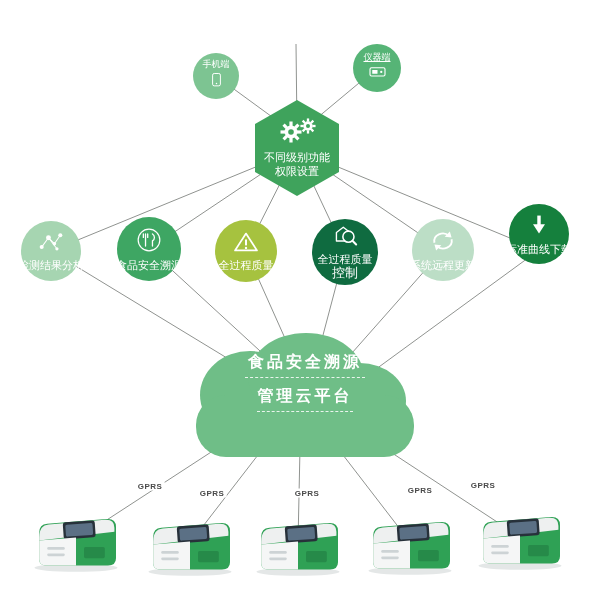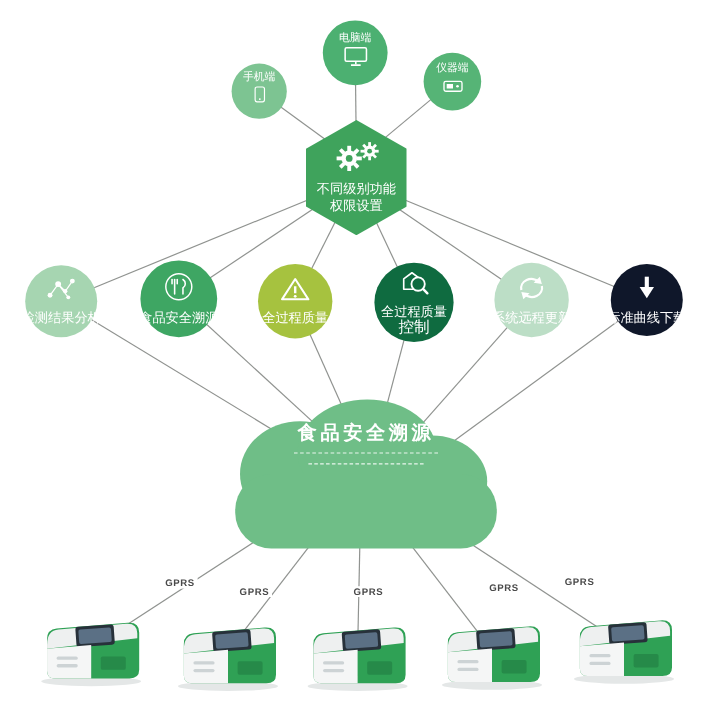--- a/index.html
+++ b/index.html
@@ -95,32 +95,22 @@
   <div class="node tnode" style="left:193px;top:53px;width:46px;height:46px;background:#7dc492;">
     <span class="lbl">手机端</span>
     <span>
       <svg viewBox="0 0 20 24" width="13" height="16">
         <rect x="4" y="2" width="12" height="19" rx="2.5" fill="none" stroke="#fff" stroke-width="1.5"></rect>
         <circle cx="10" cy="17.5" r="1.2" fill="#fff"></circle>
       </svg>
     </span>
   </div>
 
-  <div class="node tnode" style="left:269px;top:17px;width:54px;height:54px;background:#4cb071;">
-    <span class="lbl">电脑端</span>
-    <span>
-      <svg viewBox="0 0 26 22" width="21" height="18">
-        <rect x="2" y="2" width="22" height="14" rx="1.5" fill="none" stroke="#fff" stroke-width="1.6"></rect>
-        <line x1="13" y1="16" x2="13" y2="19" stroke="#fff" stroke-width="1.6"></line>
-        <line x1="8" y1="20" x2="18" y2="20" stroke="#fff" stroke-width="1.6"></line>
-      </svg>
-    </span>
-  </div>
-
-  <div class="node tnode" style="left:353px;top:44px;width:48px;height:48px;background:#56b476;">
+
+  <div class="node tnode" style="left:353px;top:44px;width:48px;height:48px;background:#56b476;text-decoration:underline;">
     <span class="lbl">仪器端</span>
     <span>
       <svg viewBox="0 0 24 20" width="19" height="15">
         <rect x="2" y="5" width="20" height="11" rx="2" fill="none" stroke="#fff" stroke-width="1.5"></rect>
         <rect x="5" y="8" width="7" height="5" fill="#fff"></rect>
         <circle cx="17" cy="10.5" r="1.5" fill="#fff"></circle>
       </svg>
     </span>
   </div>
 
@@ -197,41 +187,42 @@
       <svg viewBox="0 0 32 28" width="28" height="24">
         <path d="M6 16 A 10 9 0 0 1 23 8" fill="none" stroke="#fff" stroke-width="2.2"></path>
         <polygon points="26,10 18,9 24,3" fill="#fff"></polygon>
         <path d="M26 12 A 10 9 0 0 1 9 20" fill="none" stroke="#fff" stroke-width="2.2"></path>
         <polygon points="6,18 14,19 8,25" fill="#fff"></polygon>
       </svg>
     </span>
     <span class="lbl">系统远程更新</span>
   </div>
 
-  <div class="node fcircle" style="left:509px;top:220px;width:60px;height:60px;background:#0f172a;">
+  <div class="node fcircle" style="left:509px;top:204px;width:60px;height:60px;background:#15803d;">
     <span>
       <svg viewBox="0 0 28 28" width="24" height="24">
         <rect x="12" y="3" width="4" height="12" fill="#fff"></rect>
         <polygon points="7,13 21,13 14,24" fill="#fff"></polygon>
       </svg>
     </span>
     <span class="lbl">标准曲线下载</span>
   </div>
 
   <svg class="cloud-svg" viewBox="0 0 230 130">
     <g fill="#6fbe87">
       <ellipse cx="60" cy="64" rx="50" ry="44"></ellipse>
       <ellipse cx="116" cy="46" rx="58" ry="44"></ellipse>
       <ellipse cx="170" cy="70" rx="46" ry="38"></ellipse>
       <rect x="6" y="64" width="218" height="62" rx="30"></rect>
     </g>
   </svg>
   <div class="cloud-text">
     <div class="cl">食品安全溯源</div>
     <div class="cloud-dash dash1"></div>
+    <div class="cl">管理云平台</div>
     <div class="cloud-dash dash2"></div>
   </div>
 
   <span class="gprs" style="left:150px;top:461px;">GPRS</span>
   <span class="gprs" style="left:212px;top:468px;">GPRS</span>
   <span class="gprs" style="left:307px;top:468px;">GPRS</span>
   <span class="gprs" style="left:420px;top:465px;">GPRS</span>
   <span class="gprs" style="left:483px;top:460px;">GPRS</span>
 
   <div class="device" style="left:28px;top:502px;">

